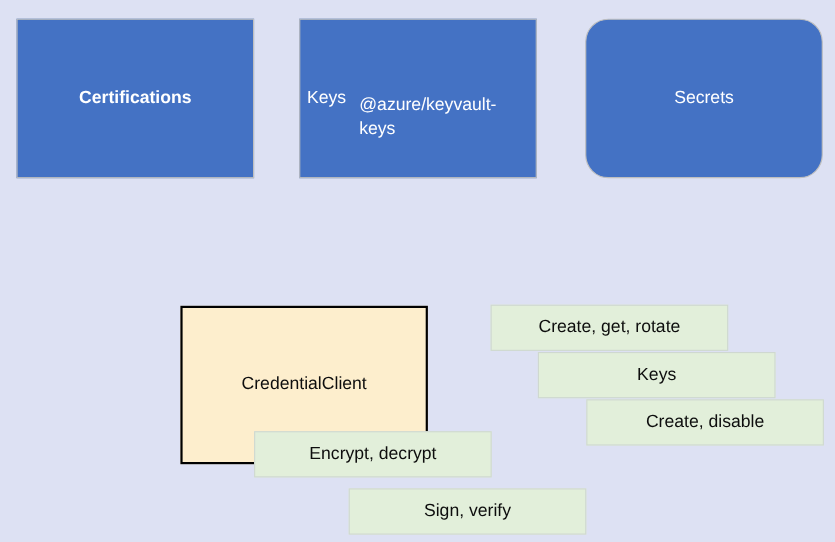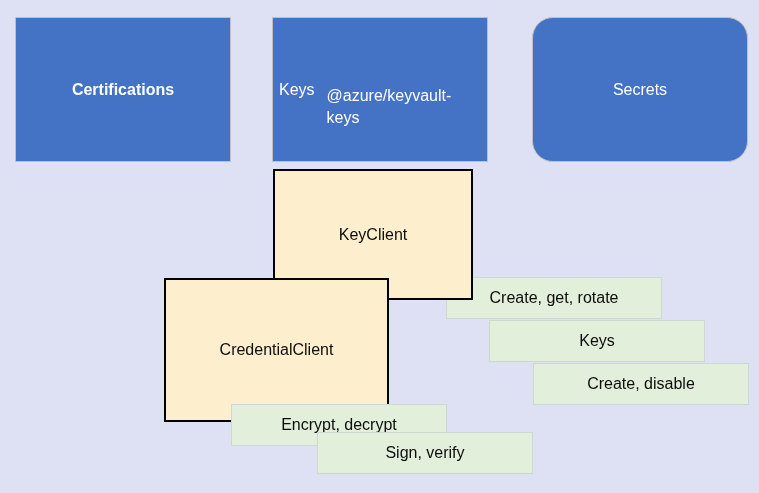--- a/index.html
+++ b/index.html
@@ -81,29 +81,26 @@
   </div>
 
   <div class="box green-box" style="left:489px; top:320px; width:216px; height:42px;">
     <span>Keys</span>
   </div>
 
   <div class="box green-box" style="left:533px; top:363px; width:216px; height:42px;">
     <span>Create, disable</span>
   </div>
 
-  <div class="box cream-box" style="left:273px; top:169px; width:200px; height:131px; z-index:3;">
-    <span>KeyClient</span>
-  </div>
 
   <div class="box cream-box" style="left:164px; top:278px; width:225px; height:144px; z-index:4;">
     <span>CredentialClient</span>
   </div>
 
-  <div class="box green-box" style="left:231px; top:404px; width:216px; height:42px; z-index:5;">
+  <div class="box green-box" style="left:231px; top:392px; width:216px; height:42px; z-index:5;">
     <span>Encrypt, decrypt</span>
   </div>
 
-  <div class="box green-box" style="left:317px; top:432px; width:216px; height:42px; z-index:5;">
+  <div class="box green-box" style="left:317px; top:444px; width:216px; height:42px; z-index:5;">
     <span>Sign, verify</span>
   </div>
 
 </div>
 
 </body></html>

